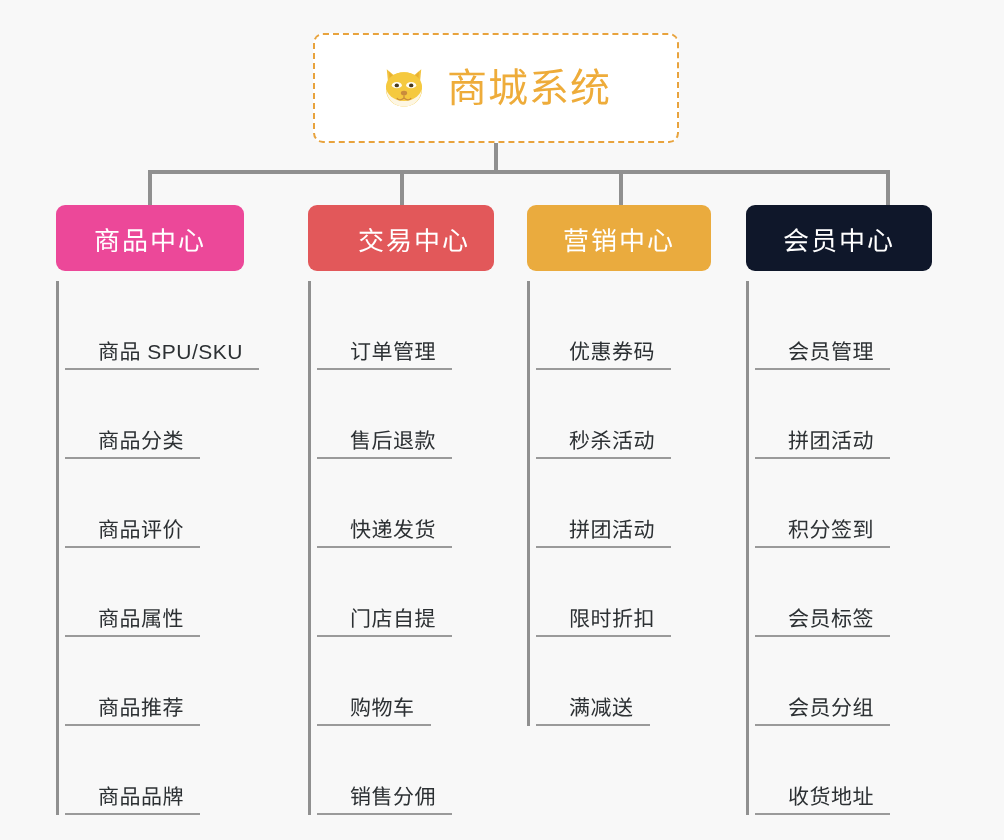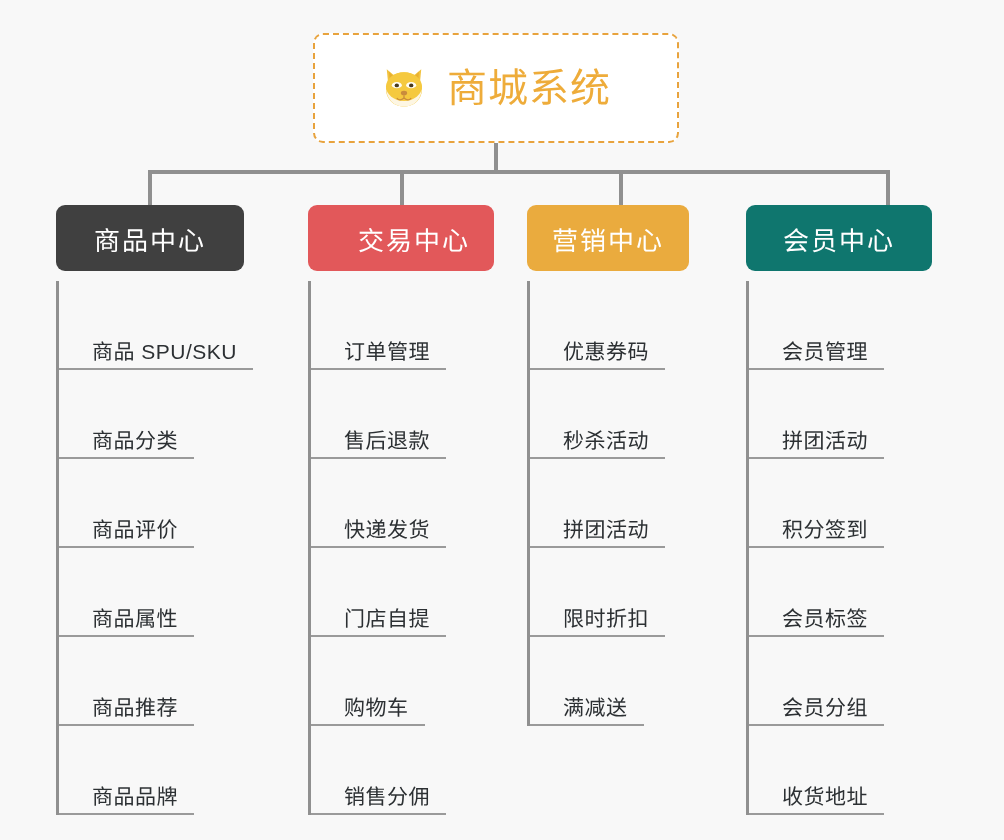--- a/index.html
+++ b/index.html
@@ -94,30 +94,30 @@
     display: flex;
     align-items: center;
     justify-content: center;
     color: #ffffff;
     font-size: 26px;
     letter-spacing: 2px;
     box-sizing: border-box;
     padding: 0 22px;
     white-space: nowrap;
   }
-  .branch-1 .branch-header { width: 188px; background: #404040; }
+  .branch-1 .branch-header { width: 188px; background: #ec4899; }
   .branch-2 .branch-header { width: 186px; background: #e2585a; padding-left: 48px; }
-  .branch-3 .branch-header { width: 162px; background: #eaab3e; }
-  .branch-4 .branch-header { width: 186px; background: #0f766e; }
+  .branch-3 .branch-header { width: 184px; background: #eaab3e; }
+  .branch-4 .branch-header { width: 186px; background: #0f172a; }
 
   
   .leaf-list {
     position: relative;
     margin-top: 10px;
-    padding-left: 17px;
+    padding-left: 23px;
     border-left: 3px solid #909090;
     width: 215px;
   }
   .leaf-item {
     height: 89px;
     display: flex;
     flex-direction: column;
     justify-content: flex-end;
     align-items: flex-start;
     position: relative;

